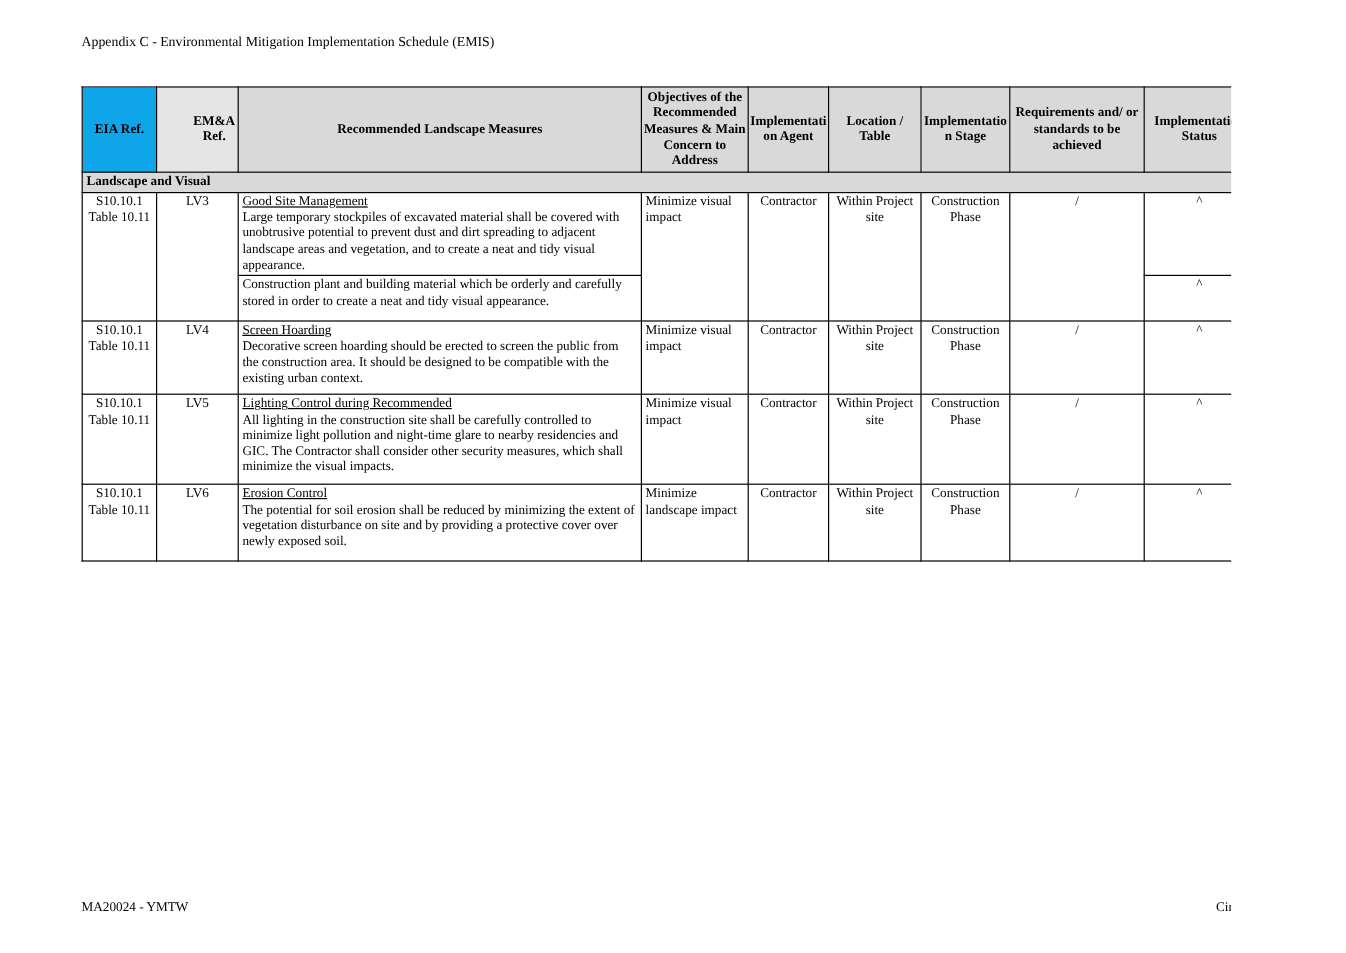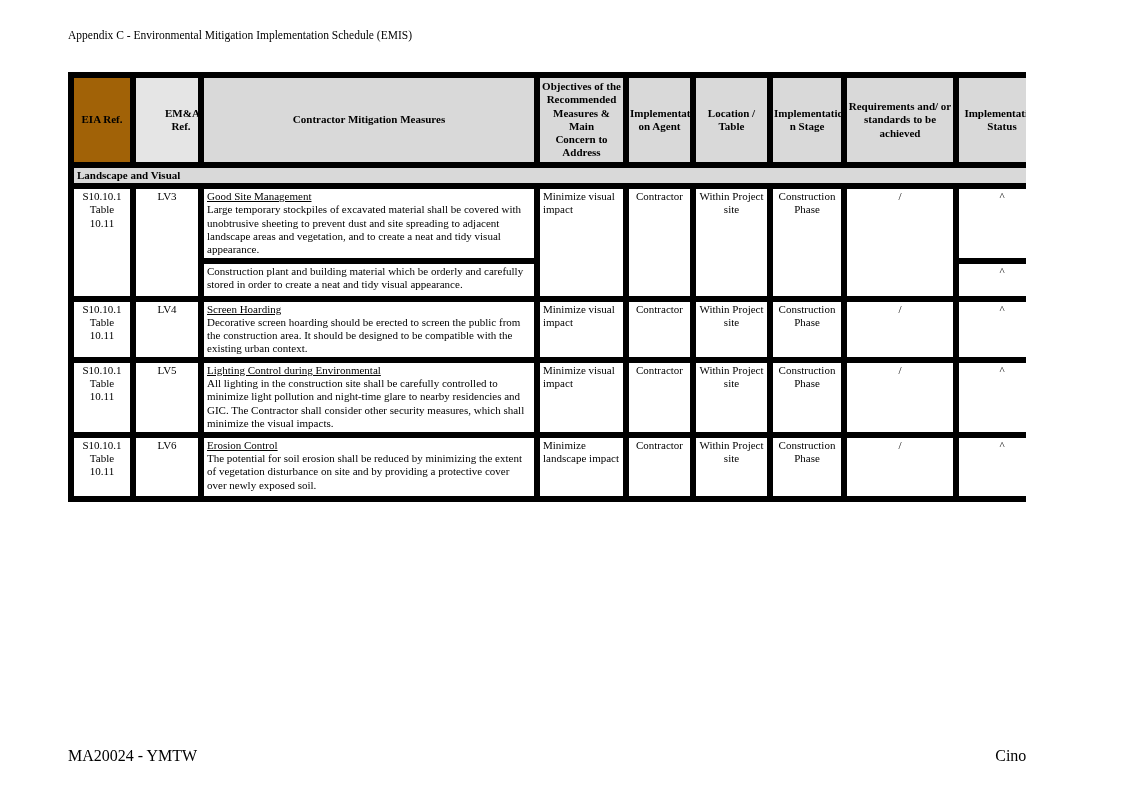--- a/index.html
+++ b/index.html
@@ -15,21 +15,21 @@
   .doc-title {
     position:absolute; left:68px; top:28px;
     font-size:11.5px; line-height:14px;
   }
   table.emis {
     position:absolute; left:68px; top:72px;
     width:977px;
     border-collapse:collapse; table-layout:fixed;
   }
   table.emis th, table.emis td {
-    border:6px solid #000000;
+    border:1px solid #000000;
     font-size:11px; line-height:13.3px;
     vertical-align:top;
     padding:1px 3px;
     overflow:hidden;
   }
   table.emis th {
     font-weight:bold;
     text-align:center;
     vertical-align:middle;
     white-space:pre-line;
@@ -43,21 +43,21 @@
     padding:0 3px;
     margin-left:16px;
   }
   .c-center { text-align:center; }
   .pre { white-space:pre-line; }
   .m-title { text-decoration:underline; }
   .footer {
     position:absolute; left:68px; top:749px;
     width:985px;
     display:flex; align-items:center;
-    font-size:16px; line-height:14px;
+    font-size:11px; line-height:14px;
   }
   .footer .f-left  { flex:1; text-align:left; }
   .footer .f-center{ flex:1; text-align:center; }
   .footer .f-right { flex:1; text-align:right; }
 </style>
 </head>
 <body>
 
 <div class="page">
 
@@ -71,23 +71,23 @@
       <col style="width:89px">
         <col style="width:67px">
         <col style="width:77px">
       <col style="width:74px">
         <col style="width:112px">
         <col style="width:92px">
     </colgroup>
 
     <tbody>
         <tr style="height:66px;">
-      <th class="shaded" style="background: #a16207;">EIA Ref.</th>
+      <th class="shaded" style="background: #0ea5e9;">EIA Ref.</th>
       <th class="shaded" style="background: #e5e5e5; padding-left: 29px;">EM&amp;A Ref.</th>
-      <th class="shaded" style="background: rgb(217, 217, 217);">Contractor Mitigation Measures</th>
+      <th class="shaded" style="background: rgb(217, 217, 217);">Recommended Landscape Measures</th>
       <th class="shaded" style="background: rgb(217, 217, 217);">Objectives of the
 Recommended
 Measures &amp; Main
 Concern to
 Address</th>
       <th class="shaded" style="background: rgb(217, 217, 217);">Implementati
 on Agent</th>
       <th class="shaded" style="background: rgb(217, 217, 217);">Location /
 Table</th>
       <th class="shaded" style="background: rgb(217, 217, 217);">Implementatio
@@ -102,21 +102,21 @@
     <tr style="height:15px;">
       <td class="section-cell shaded" colspan="9" style="background: rgb(217, 217, 217);">Landscape and Visual</td>
     </tr>
 
     <tr style="height:62px;">
       <td class="c-center pre" rowspan="2">S10.10.1
 Table 10.11</td>
       <td class="c-center" rowspan="2">LV3</td>
       <td>
         <div class="m-title">Good Site Management</div>
-        <div>Large temporary stockpiles of excavated material shall be covered with unobtrusive sheeting to prevent dust and site spreading to adjacent landscape areas and vegetation, and to create a neat and tidy visual appearance.</div>
+        <div>Large temporary stockpiles of excavated material shall be covered with unobtrusive potential to prevent dust and dirt spreading to adjacent landscape areas and vegetation, and to create a neat and tidy visual appearance.</div>
       </td>
       <td class="pre" rowspan="2">Minimize visual
 impact</td>
       <td class="c-center" rowspan="2">Contractor</td>
       <td class="c-center pre" rowspan="2">Within Project
 site</td>
       <td class="c-center pre" rowspan="2">Construction
 Phase</td>
       <td class="c-center" rowspan="2">/</td>
       <td class="c-center">^</td>
@@ -146,21 +146,21 @@
 Phase</td>
       <td class="c-center">/</td>
       <td class="c-center">^</td>
     </tr>
 
     <tr style="height:75px;">
       <td class="c-center pre">S10.10.1
 Table 10.11</td>
       <td class="c-center">LV5</td>
       <td>
-        <div class="m-title">Lighting Control during Environmental</div>
+        <div class="m-title">Lighting Control during Recommended</div>
         <div>All lighting in the construction site shall be carefully controlled to minimize light pollution and night-time glare to nearby residencies and GIC.  The Contractor shall consider other security measures, which shall minimize the visual impacts.</div>
       </td>
       <td class="pre">Minimize visual
 impact</td>
       <td class="c-center">Contractor</td>
       <td class="c-center pre">Within Project
 site</td>
       <td class="c-center pre">Construction
 Phase</td>
       <td class="c-center">/</td>

